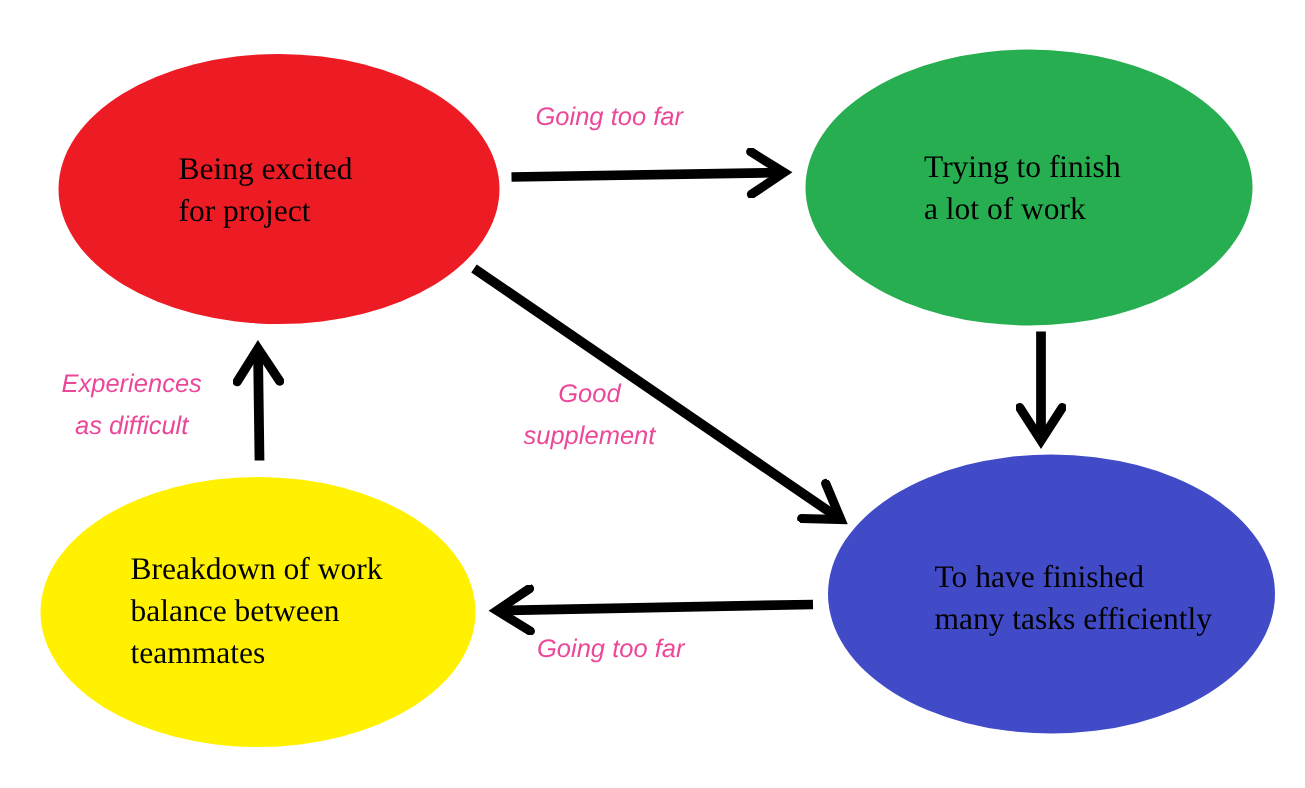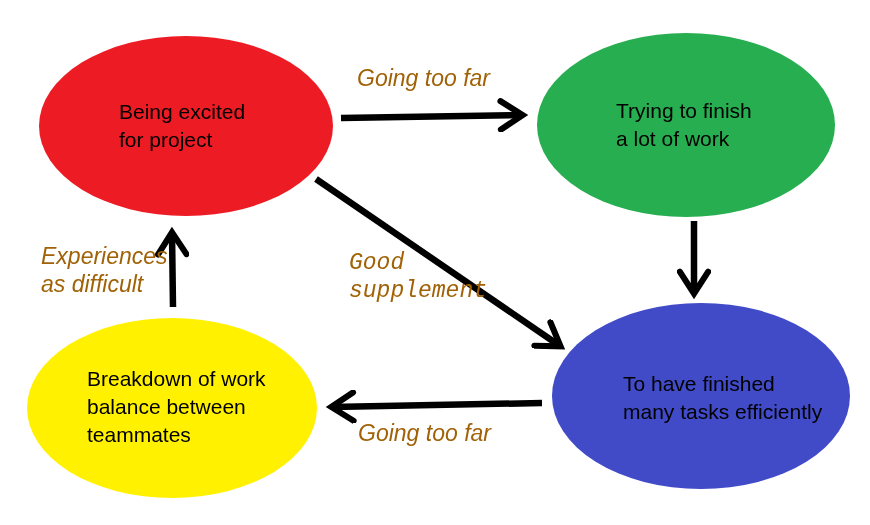--- a/index.html
+++ b/index.html
@@ -11,29 +11,30 @@
     overflow:hidden;
   }
   .diagram-svg{position:absolute;left:0;top:0;width:870px;height:525px;}
   .node-label{
     position:absolute;
     color:#000;
     font-size:21px;
     line-height:28px;
     white-space:pre-line;
     text-align:left;
+    font-family:Liberation Serif, serif;
   }
   .edge-label{
     position:absolute;
-    color:#a16207;
-    font-size:23px;
+    color:#ec4899;
+    font-size:17px;
     font-style:italic;
     line-height:28px;
     white-space:pre-line;
-    text-align:left;
+    text-align:center;
   }
 </style>
 </head>
 <body>
 
 <div class="canvas">
 
   <svg class="diagram-svg" viewBox="0 0 870 525" xmlns="http://www.w3.org/2000/svg">
     <defs>
       <marker id="arrowhead" viewBox="0 0 10 10" refX="7.8" refY="5" markerWidth="5.2" markerHeight="5.2" orient="auto-start-reverse">
@@ -57,19 +58,19 @@
 for project</div>
   <div class="node-label" style="left:87px;top:365px;">Breakdown of work
 balance between
 teammates</div>
   <div class="node-label" style="left:616px;top:97px;">Trying to finish
 a lot of work</div>
   <div class="node-label" style="left:607px;top:370px;margin-left:16px;">To have finished
 many tasks efficiently</div>
 
   <div class="edge-label" style="left:357px;top:64px;">Going too far</div>
-  <div class="edge-label" style="left:349px;top:249px;font-family:Liberation Mono, monospace;">Good
+  <div class="edge-label" style="left:349px;top:249px;">Good
 supplement</div>
   <div class="edge-label" style="left:358px;top:419px;">Going too far</div>
   <div class="edge-label" style="left:41px;top:242px;">Experiences
 as difficult</div>
 
 </div>
 
 </body></html>

